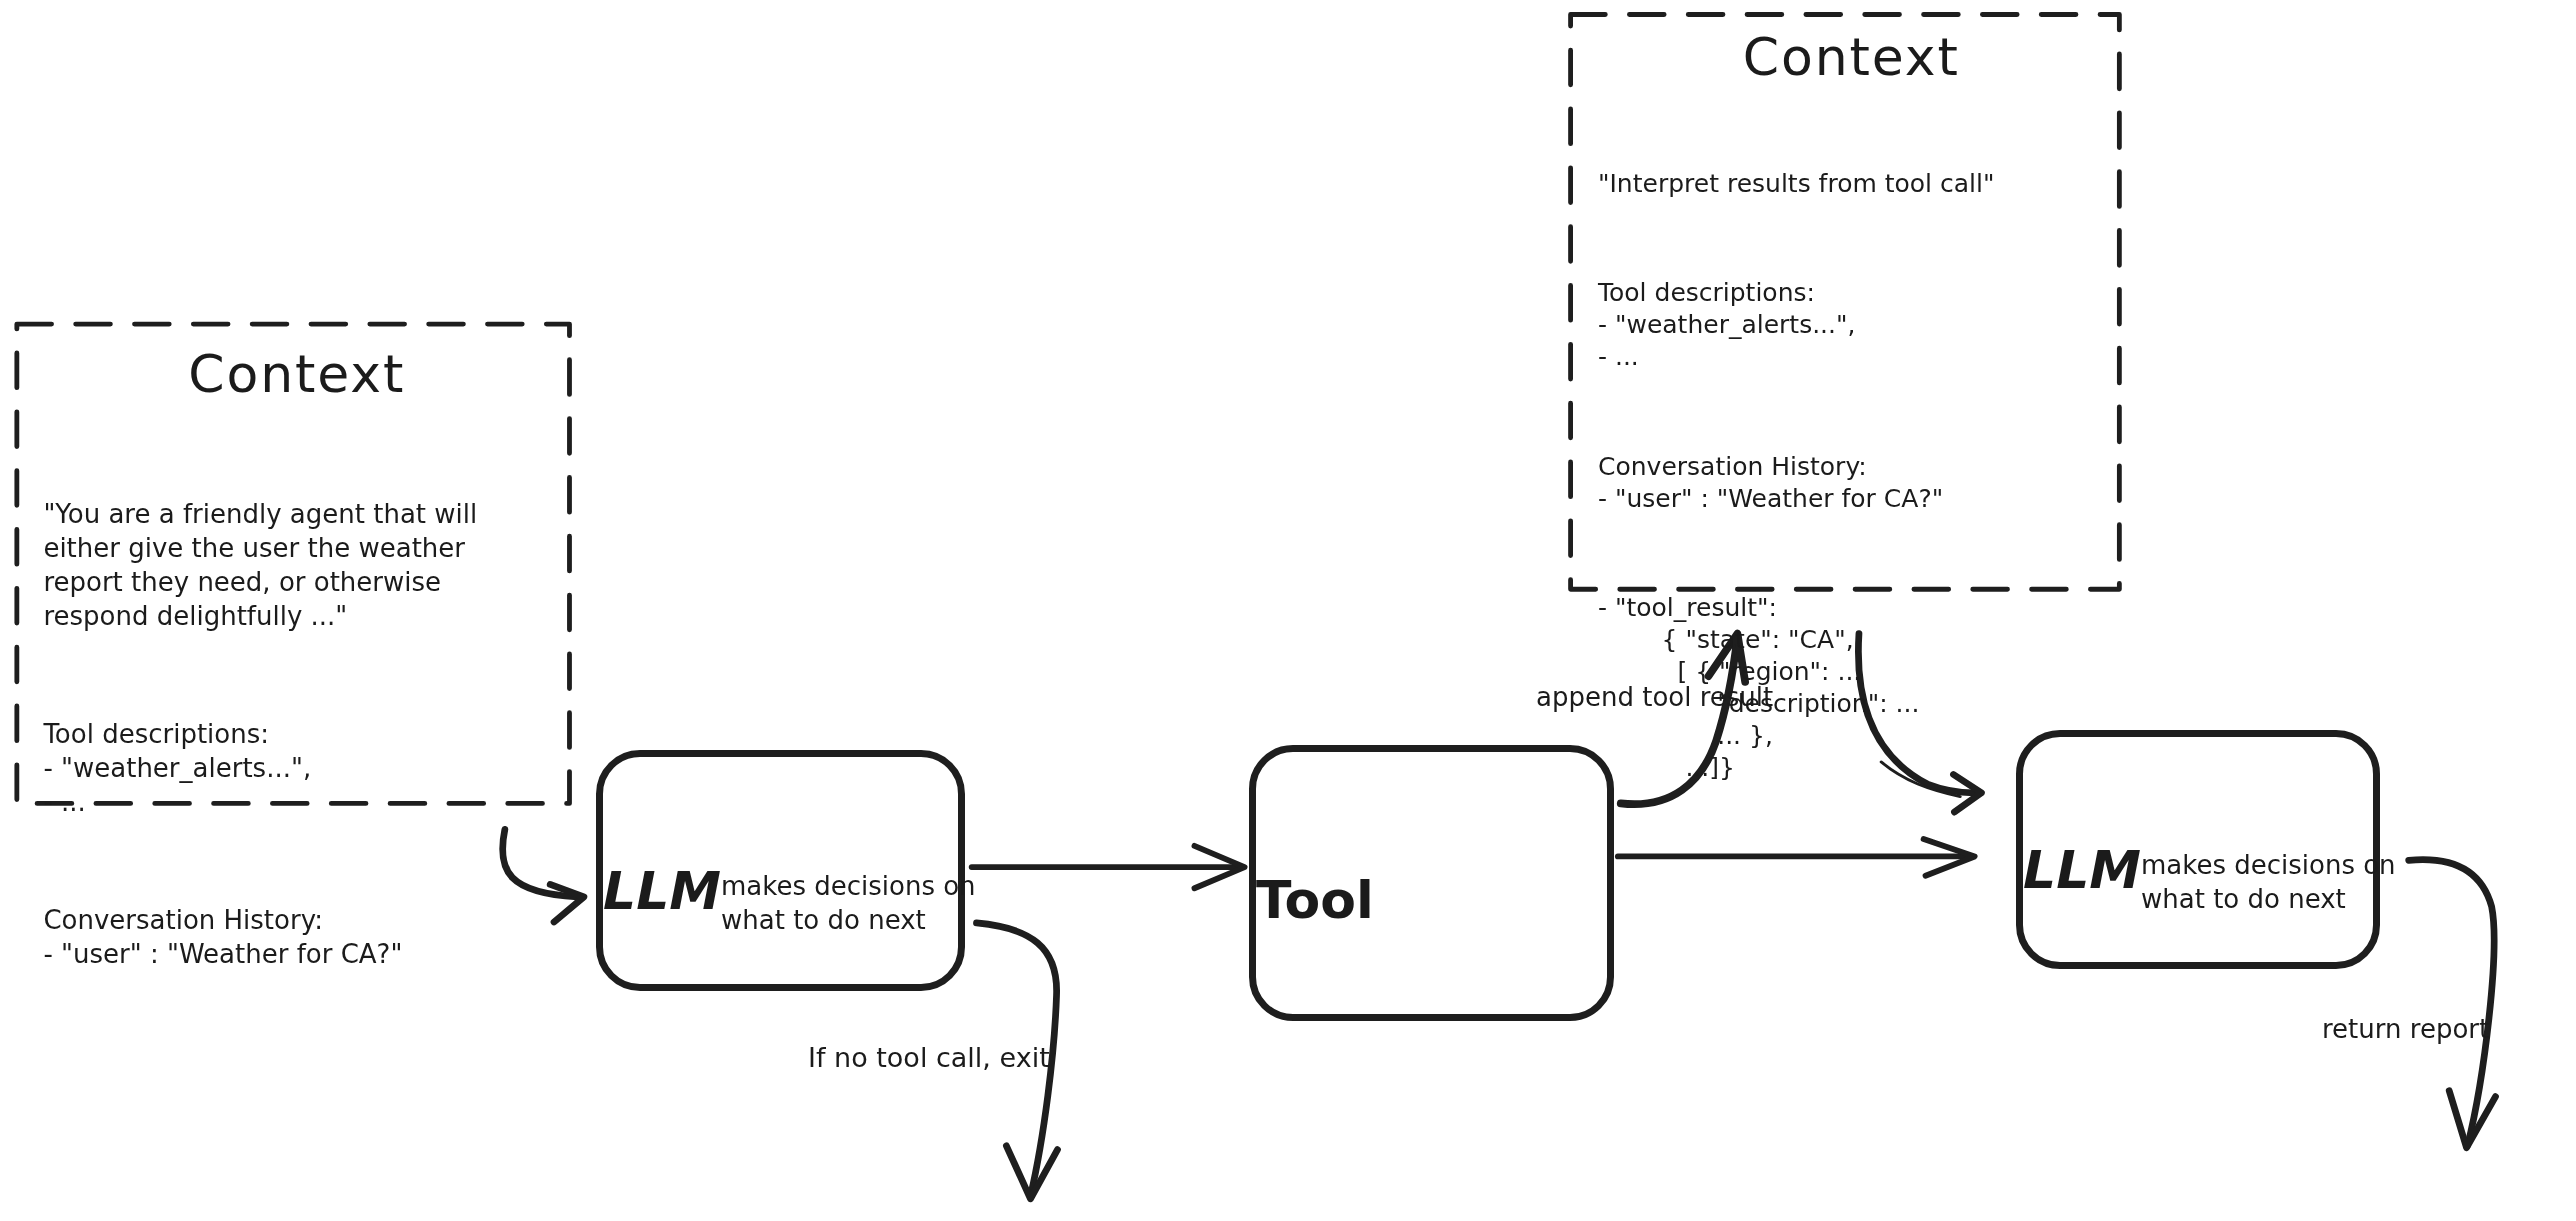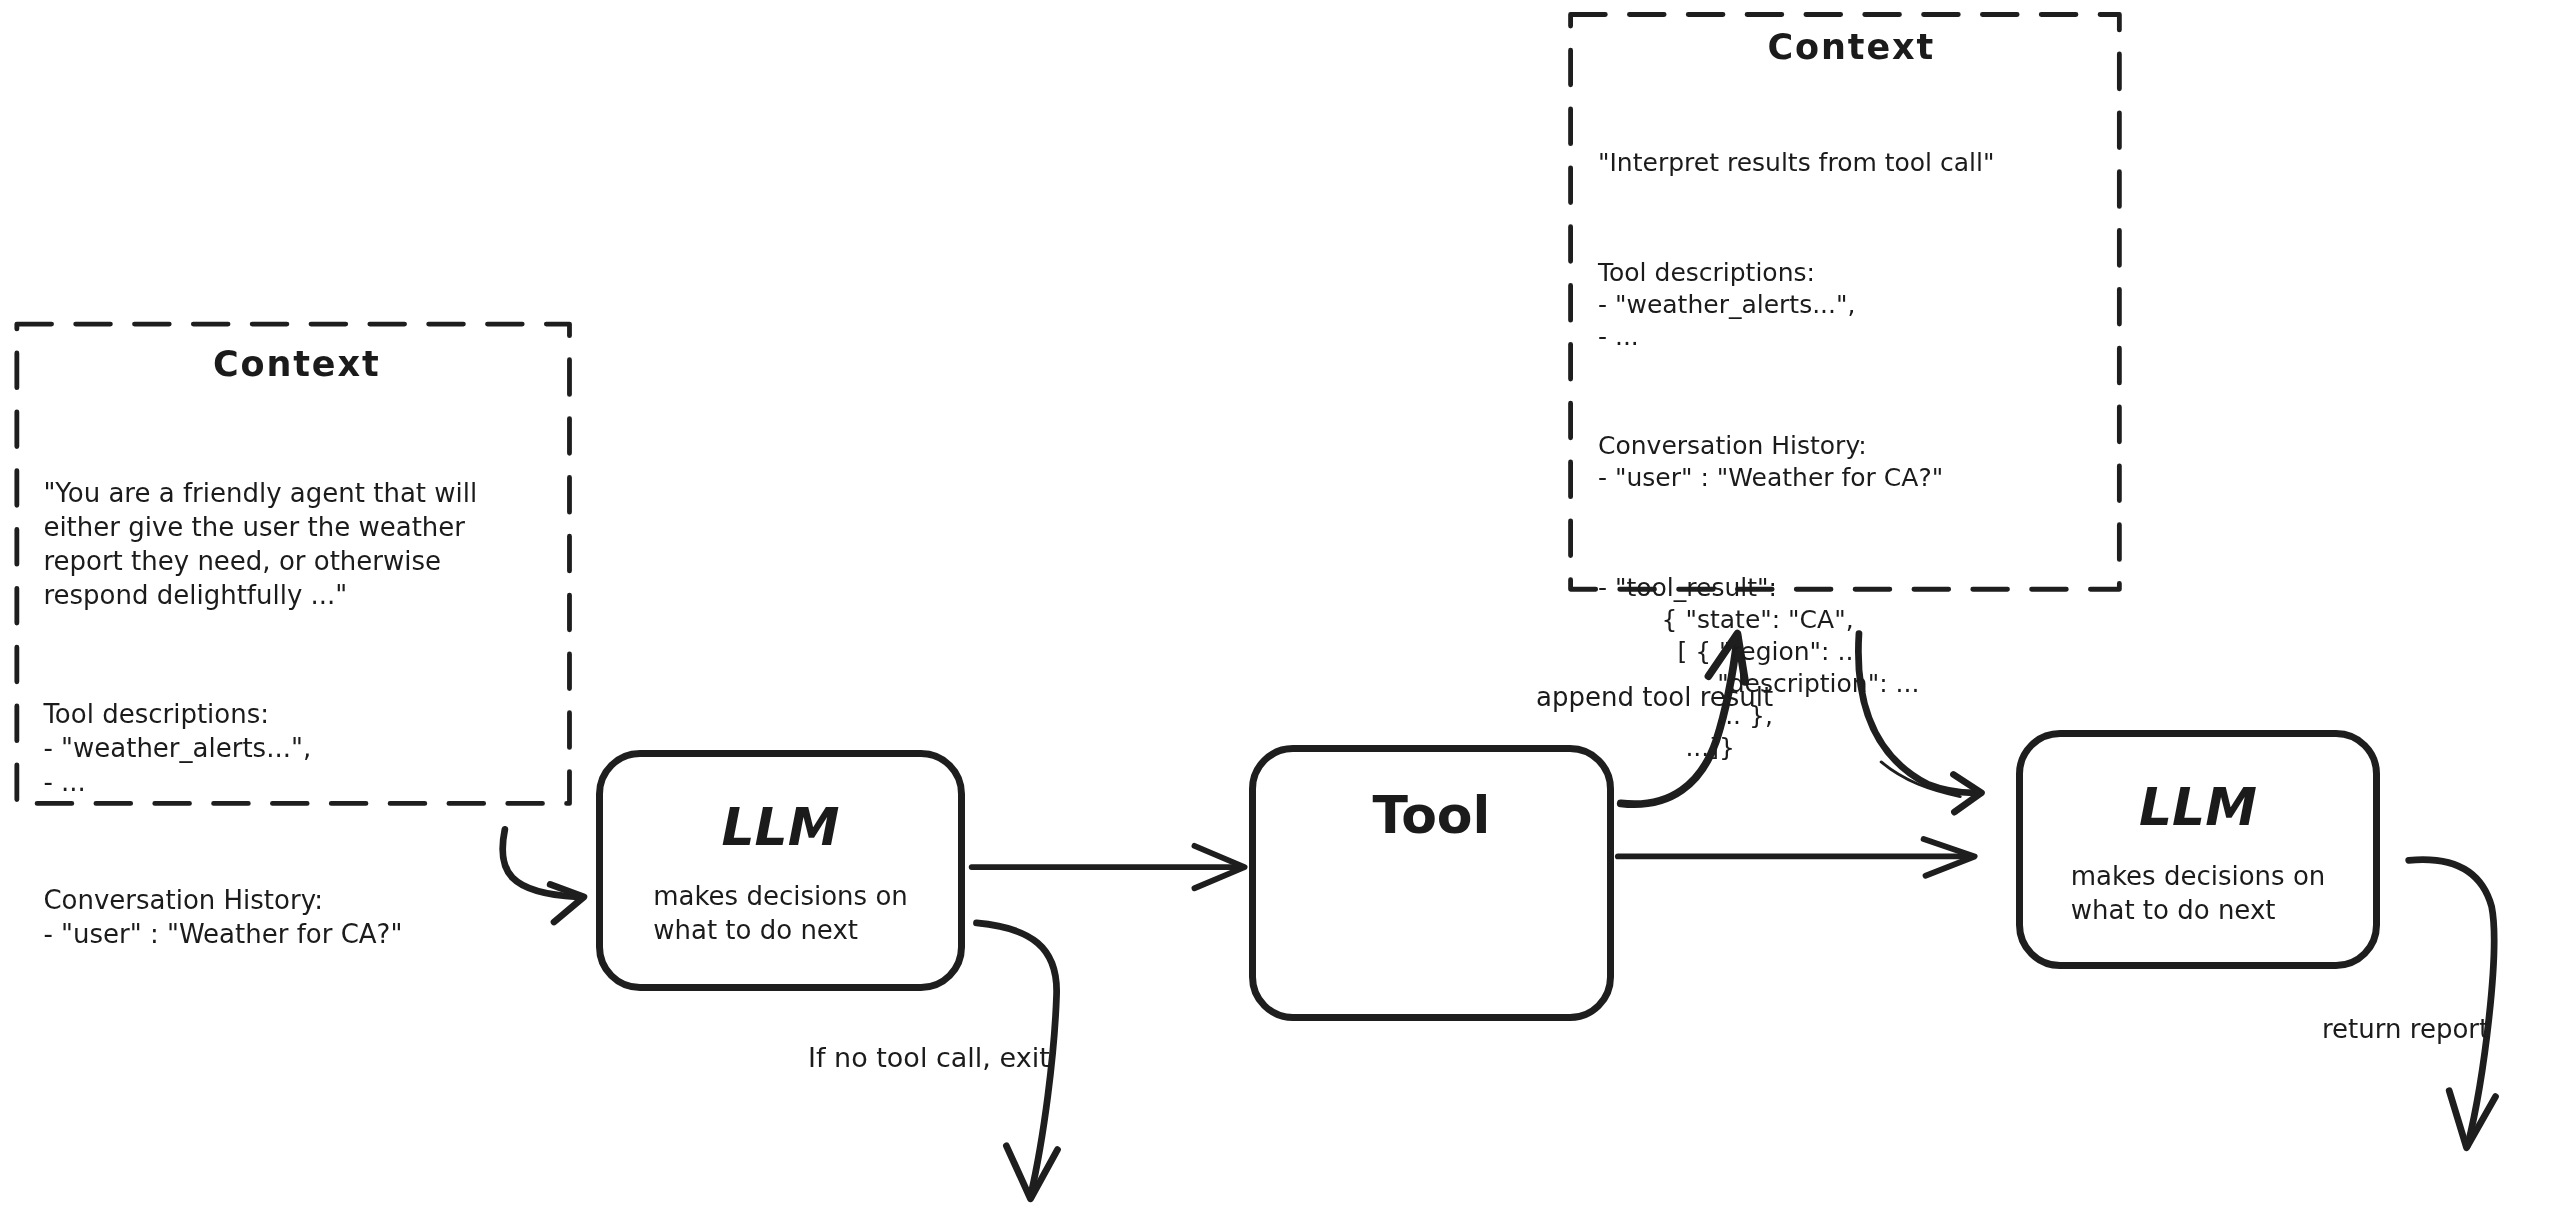--- a/index.html
+++ b/index.html
@@ -33,22 +33,22 @@
   .edge-mid    { stroke-width: 7; }
   .edge-thick  { stroke-width: 8; }
   .edge-sketch { stroke-width: 3; }
 
   .ctx-box {
     position: absolute;
     box-sizing: border-box;
     text-align: center;
   }
   .ctx-title {
-    font-size: 35px;
-    font-weight: bold;
+    font-size: 52px;
+    font-weight: normal;
     letter-spacing: 1.9px;
     line-height: 1.2;
   }
   .ctx-body {
     text-align: left;
     white-space: pre;
     font-size: 26px;
     line-height: 34px;
   }
   .ctx-body.tight {
@@ -61,21 +61,21 @@
   #context-left  .ctx-section { margin-bottom: 16.4px; }
   #context-right .ctx-section { margin-bottom: 13.5px; }
 
   .node-box {
     position: absolute;
     box-sizing: border-box;
     border: 7.7px solid #1e1e1e;
     border-radius: 44px;
     background: #ffffff;
     display: flex;
-    flex-direction: column;
+    flex-direction: row;
     align-items: center;
   }
   .node-title {
     font-size: 52px;
     font-weight: bold;
     line-height: 1.1;
   }
   .node-title.italic { font-style: italic; }
   .node-sub {
     margin-top: 23px;

